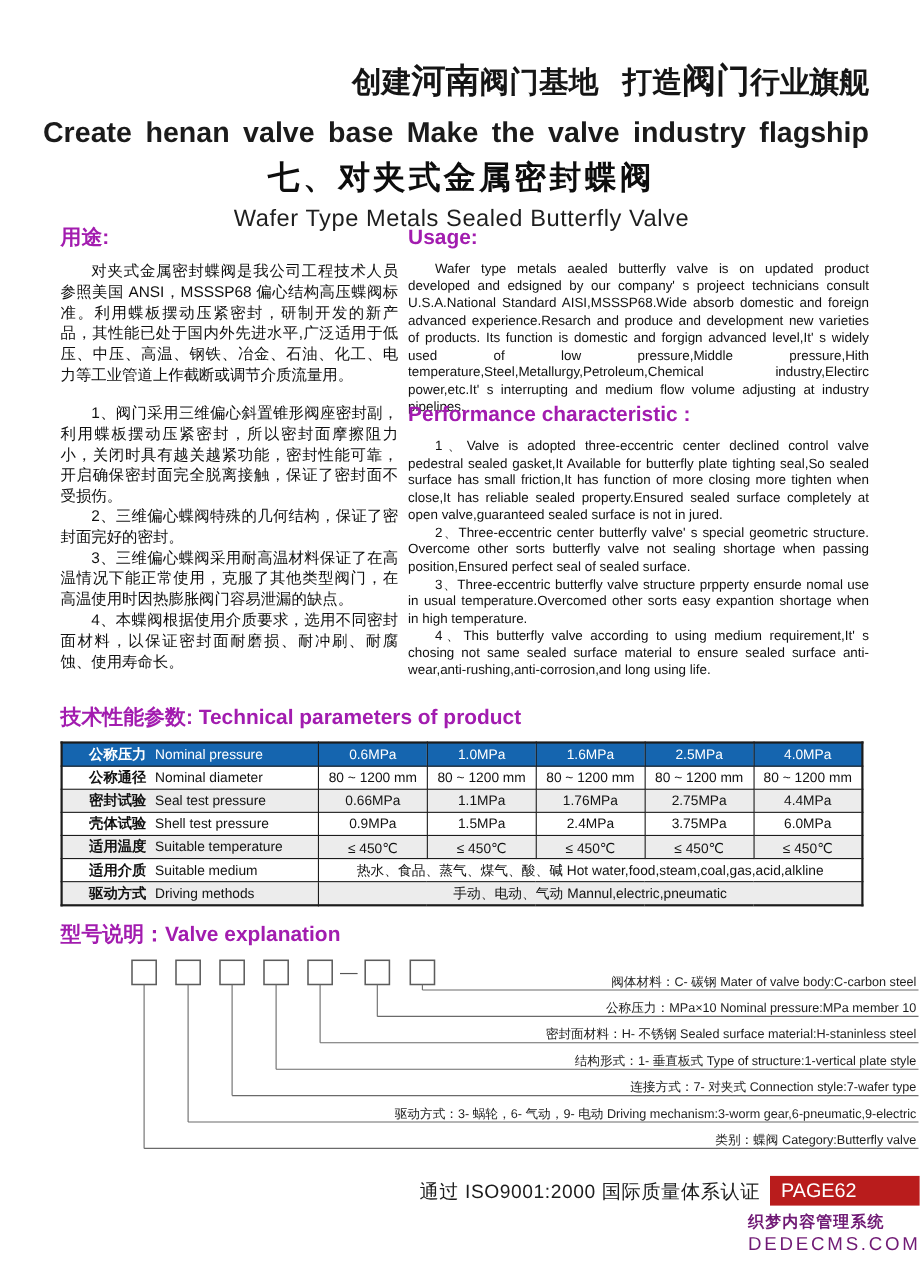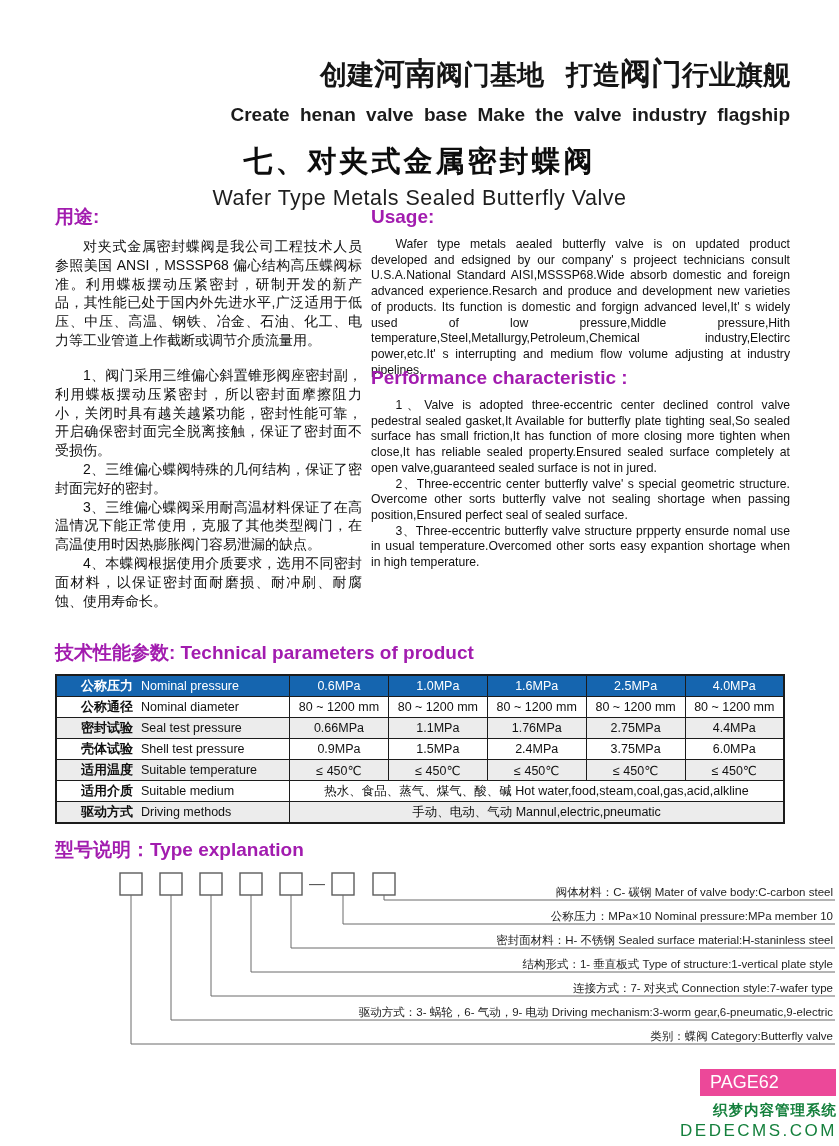--- a/index.html
+++ b/index.html
@@ -6,21 +6,21 @@
   body{
     width:839px;height:1146px;position:relative;background:#ffffff;
     font-family:"Liberation Sans","DejaVu Sans",sans-serif;color:#111;overflow:hidden;
   }
   
   .banner{position:absolute;top:50px;right:49px;text-align:right;}
   .banner-cn{font-weight:bold;color:#151515;white-space:nowrap;line-height:48px;}
   .banner-cn .sm{font-size:27px;}
   .banner-cn .lg{font-size:31px;}
   .banner-cn .gap{margin-left:22px;}
-  .banner-en{font-size:19px;font-weight:bold;color:#1b1b1b;word-spacing:5px;margin-top:1px;}
+  .banner-en{font-size:26px;font-weight:bold;color:#1b1b1b;word-spacing:5px;margin-top:1px;}
   
   .title-block{position:absolute;top:142px;left:0;width:100%;text-align:center;}
   .title-cn{font-size:29px;font-weight:bold;letter-spacing:3px;color:#0d0d0d;}
   .title-en{font-size:21.5px;color:#1e1e1e;margin-top:4px;letter-spacing:0.5px;}
   
   .col{position:absolute;top:205px;}
   .col-left{left:55px;width:307px;}
   .col-right{left:371px;width:419px;}
   .sub-block{position:absolute;left:0;width:100%;}
   .b1{top:0;} .b2{top:161px;}
@@ -37,22 +37,22 @@
   table.tp .lbl .enl{font-size:12.5px;}
   table.tp .val{text-align:center;}
   table.tp thead th{background:#1565af;color:#fff;font-weight:normal;}
   table.tp tbody tr:nth-child(even){background:#ececec;}
   
   .typesec{position:absolute;top:838px;left:55px;width:784px;}
   .typesec svg{display:block;margin-top:4px;}
   
   .footer{position:absolute;top:1069px;right:3px;display:flex;align-items:center;}
   .cert{font-size:17.5px;color:#1c1c1c;margin-right:9px;letter-spacing:0.5px;}
-  .badge{background:#ec4899;color:#fff;font-size:18px;width:126px;height:27px;display:flex;align-items:center;padding-left:10px;}
-  .watermark{position:absolute;top:1101px;right:2px;text-align:right;color:#15803d;}
+  .badge{background:#b91c1c;color:#fff;font-size:18px;width:126px;height:27px;display:flex;align-items:center;padding-left:10px;}
+  .watermark{position:absolute;top:1101px;right:2px;color:#701a75;}
   .wm1{font-size:14.5px;font-weight:bold;letter-spacing:1px;}
   .wm2{font-size:17px;font-weight:normal;letter-spacing:2.5px;margin-top:1px;}
 </style>
 </head>
 <body>
 
 <div class="banner">
   <div class="banner-cn" id="banner-cn"><span class="sm">创建</span><span class="lg">河南</span><span class="sm">阀门基地</span><span class="sm gap">打造</span><span class="lg">阀门</span><span class="sm">行业旗舰</span></div>
   <div class="banner-en">Create  henan  valve  base    Make the valve industry flagship</div>
 </div>
@@ -85,20 +85,21 @@
     <div class="en-body" id="usage-en-body">
         <p>Wafer type metals aealed butterfly valve is on updated product developed and edsigned by our company' s projeect technicians consult U.S.A.National Standard AISI,MSSSP68.Wide absorb domestic and foreign advanced experience.Resarch and produce and development new varieties of products. Its function is domestic and forgign advanced level,It' s widely used of low pressure,Middle pressure,Hith temperature,Steel,Metallurgy,Petroleum,Chemical industry,Electirc power,etc.It' s interrupting and medium flow volume adjusting at industry pipelines.</p>
       </div>
   </div>
   <div class="sub-block b2">
     <h3 class="sec">Performance characteristic :</h3>
     <div class="en-body" id="performance-en-body">
         <p>1、Valve is adopted three-eccentric center declined control valve pedestral sealed gasket,It Available for butterfly plate tighting seal,So sealed surface has small friction,It has function of more closing more tighten when close,It has reliable sealed property.Ensured sealed surface completely at open valve,guaranteed sealed surface is not in jured.</p>
         <p>2、Three-eccentric center butterfly valve' s special geometric structure. Overcome other sorts butterfly valve not sealing shortage when passing position,Ensured perfect seal of sealed surface.</p>
         <p>3、Three-eccentric butterfly valve structure prpperty ensurde nomal use in usual temperature.Overcomed other sorts easy expantion shortage when in high temperature.</p>
+        <p>4、This butterfly valve according to using medium requirement,It' s chosing not same sealed surface material to ensure sealed surface anti-wear,anti-rushing,anti-corrosion,and long using life.</p>
       </div>
   </div>
 </div>
 
 <div class="params">
   <h3 class="sec">技术性能参数: Technical parameters of product</h3>
   <table class="tp">
     <thead>
         <tr>
           <th class="lbl"><span class="cnl">公称压力</span><span class="enl">Nominal pressure</span></th>
@@ -148,21 +149,21 @@
         </tr>
         <tr>
           <td class="lbl"><span class="cnl">驱动方式</span><span class="enl">Driving methods</span></td>
           <td class="val" colspan="5">手动、电动、气动  Mannul,electric,pneumatic</td>
         </tr>
       </tbody>
   </table>
 </div>
 
 <div class="typesec">
-  <h3 class="sec">型号说明：Type explanation</h3>
+  <h3 class="sec">型号说明：Valve explanation</h3>
   <svg id="diagram-svg" width="784" height="200" viewBox="0 0 784 200">
       <rect x="65" y="3" width="22" height="22" fill="none" stroke="#5c5c5c" stroke-width="1.4"></rect>
       <rect x="105" y="3" width="22" height="22" fill="none" stroke="#5c5c5c" stroke-width="1.4"></rect>
       <rect x="145" y="3" width="22" height="22" fill="none" stroke="#5c5c5c" stroke-width="1.4"></rect>
       <rect x="185" y="3" width="22" height="22" fill="none" stroke="#5c5c5c" stroke-width="1.4"></rect>
       <rect x="225" y="3" width="22" height="22" fill="none" stroke="#5c5c5c" stroke-width="1.4"></rect>
       <rect x="277" y="3" width="22" height="22" fill="none" stroke="#5c5c5c" stroke-width="1.4"></rect>
       <rect x="318" y="3" width="22" height="22" fill="none" stroke="#5c5c5c" stroke-width="1.4"></rect>
       <text x="262" y="19" text-anchor="middle" font-size="16" fill="#555">—</text>
       <line x1="329" y1="25" x2="329" y2="30" stroke="#6a6a6a" stroke-width="1"></line>
@@ -183,18 +184,19 @@
       <line x1="116" y1="25" x2="116" y2="150" stroke="#6a6a6a" stroke-width="1"></line>
       <line x1="116" y1="150" x2="780" y2="150" stroke="#6a6a6a" stroke-width="1"></line>
       <text x="778" y="146" text-anchor="end" font-size="11.5" fill="#1d1d1d">驱动方式：3- 蜗轮，6- 气动，9- 电动  Driving mechanism:3-worm gear,6-pneumatic,9-electric</text>
       <line x1="76" y1="25" x2="76" y2="174" stroke="#6a6a6a" stroke-width="1"></line>
       <line x1="76" y1="174" x2="780" y2="174" stroke="#6a6a6a" stroke-width="1"></line>
       <text x="778" y="170" text-anchor="end" font-size="11.5" fill="#1d1d1d">类别：蝶阀  Category:Butterfly valve</text>
     </svg>
 </div>
 
 <div class="footer">
+  <span class="cert">通过 ISO9001:2000 国际质量体系认证</span>
   <span class="badge">PAGE62</span>
 </div>
 <div class="watermark">
   <div class="wm1">织梦内容管理系统</div>
   <div class="wm2">DEDECMS.COM</div>
 </div>
 
 </body></html>

